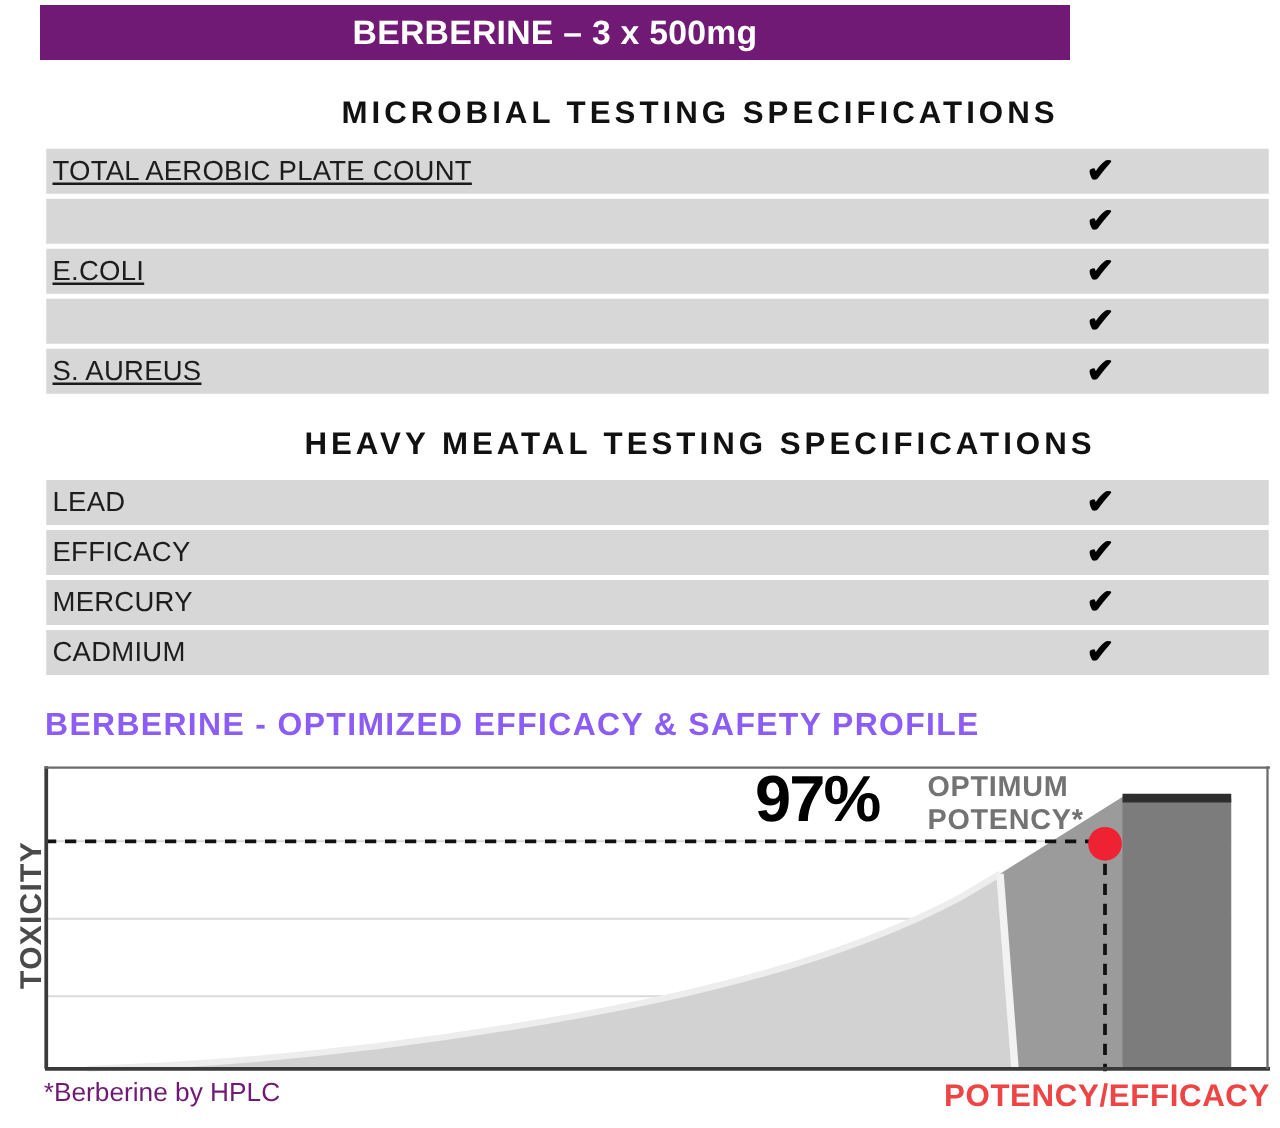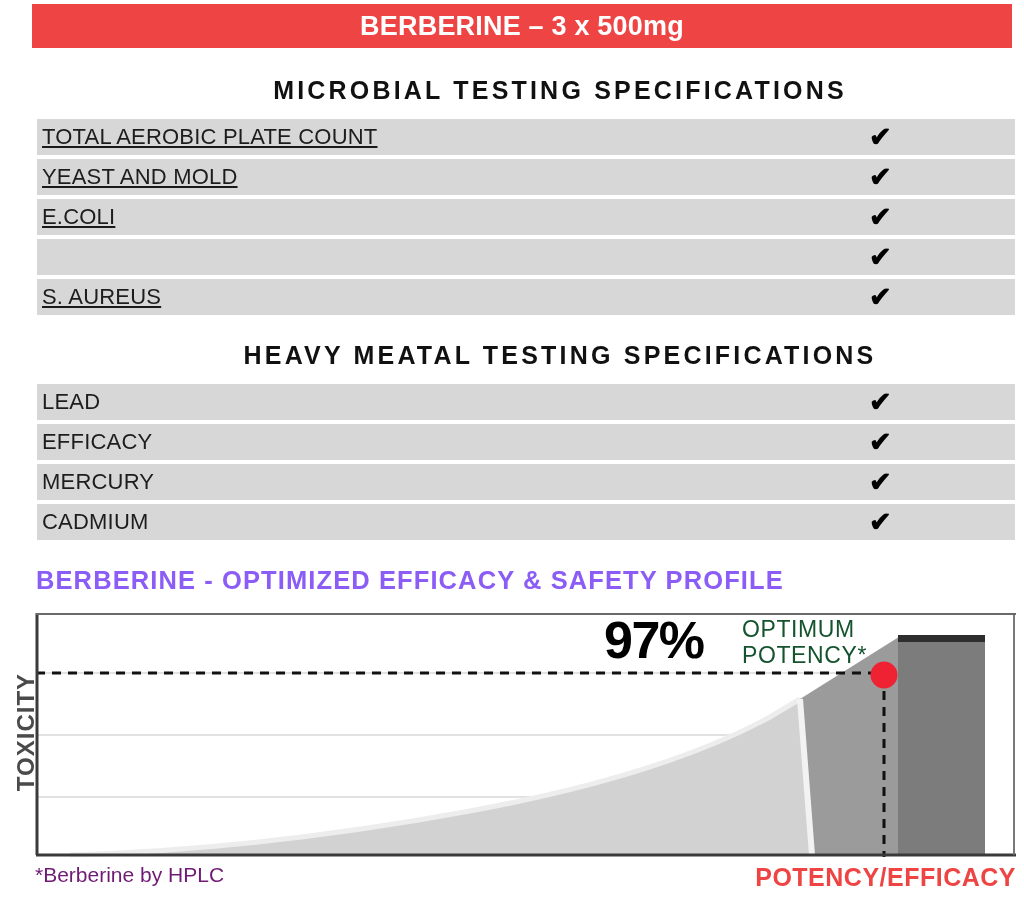--- a/index.html
+++ b/index.html
@@ -14,23 +14,23 @@
     color: #1a1a1a;
     overflow: hidden;
     position: relative;
   }
 
   
   .banner {
     position: absolute;
     left: 32px;
     top: 4px;
-    width: 980px;
+    width: 824px;
     height: 44px;
-    background: #ef4444;
+    background: #701a75;
     display: flex;
     align-items: center;
     justify-content: center;
   }
   .banner-text {
     color: #ffffff;
     font-size: 27px;
     font-weight: bold;
     letter-spacing: 0.2px;
     white-space: nowrap;
@@ -155,40 +155,39 @@
     letter-spacing: -1.5px;
     color: #000000;
     line-height: 1;
   }
   #annot-optimum {
     left: 742px;
     top: 12px;
     font-size: 23px;
     letter-spacing: 0.6px;
     line-height: 1.12;
-    color: #14532d;
-    font-weight: 400;
+    color: #737373;
+    font-weight: 700;
   }
 </style>
 </head>
 <body>
 
 <div class="banner">
   <div class="banner-text">BERBERINE – 3 x 500mg</div>
 </div>
 
 <div class="section-heading" id="heading-microbial">MICROBIAL TESTING SPECIFICATIONS</div>
 
 <div class="spec-table" id="table-microbial">
   <div class="spec-row">
     <span class="spec-label">TOTAL AEROBIC PLATE COUNT</span>
     <span class="spec-check">✔</span>
   </div>
   <div class="spec-row">
-    <span class="spec-label">YEAST AND MOLD</span>
     <span class="spec-check">✔</span>
   </div>
   <div class="spec-row">
     <span class="spec-label">E.COLI</span>
     <span class="spec-check">✔</span>
   </div>
   <div class="spec-row">
     <span class="spec-check">✔</span>
   </div>
   <div class="spec-row">

